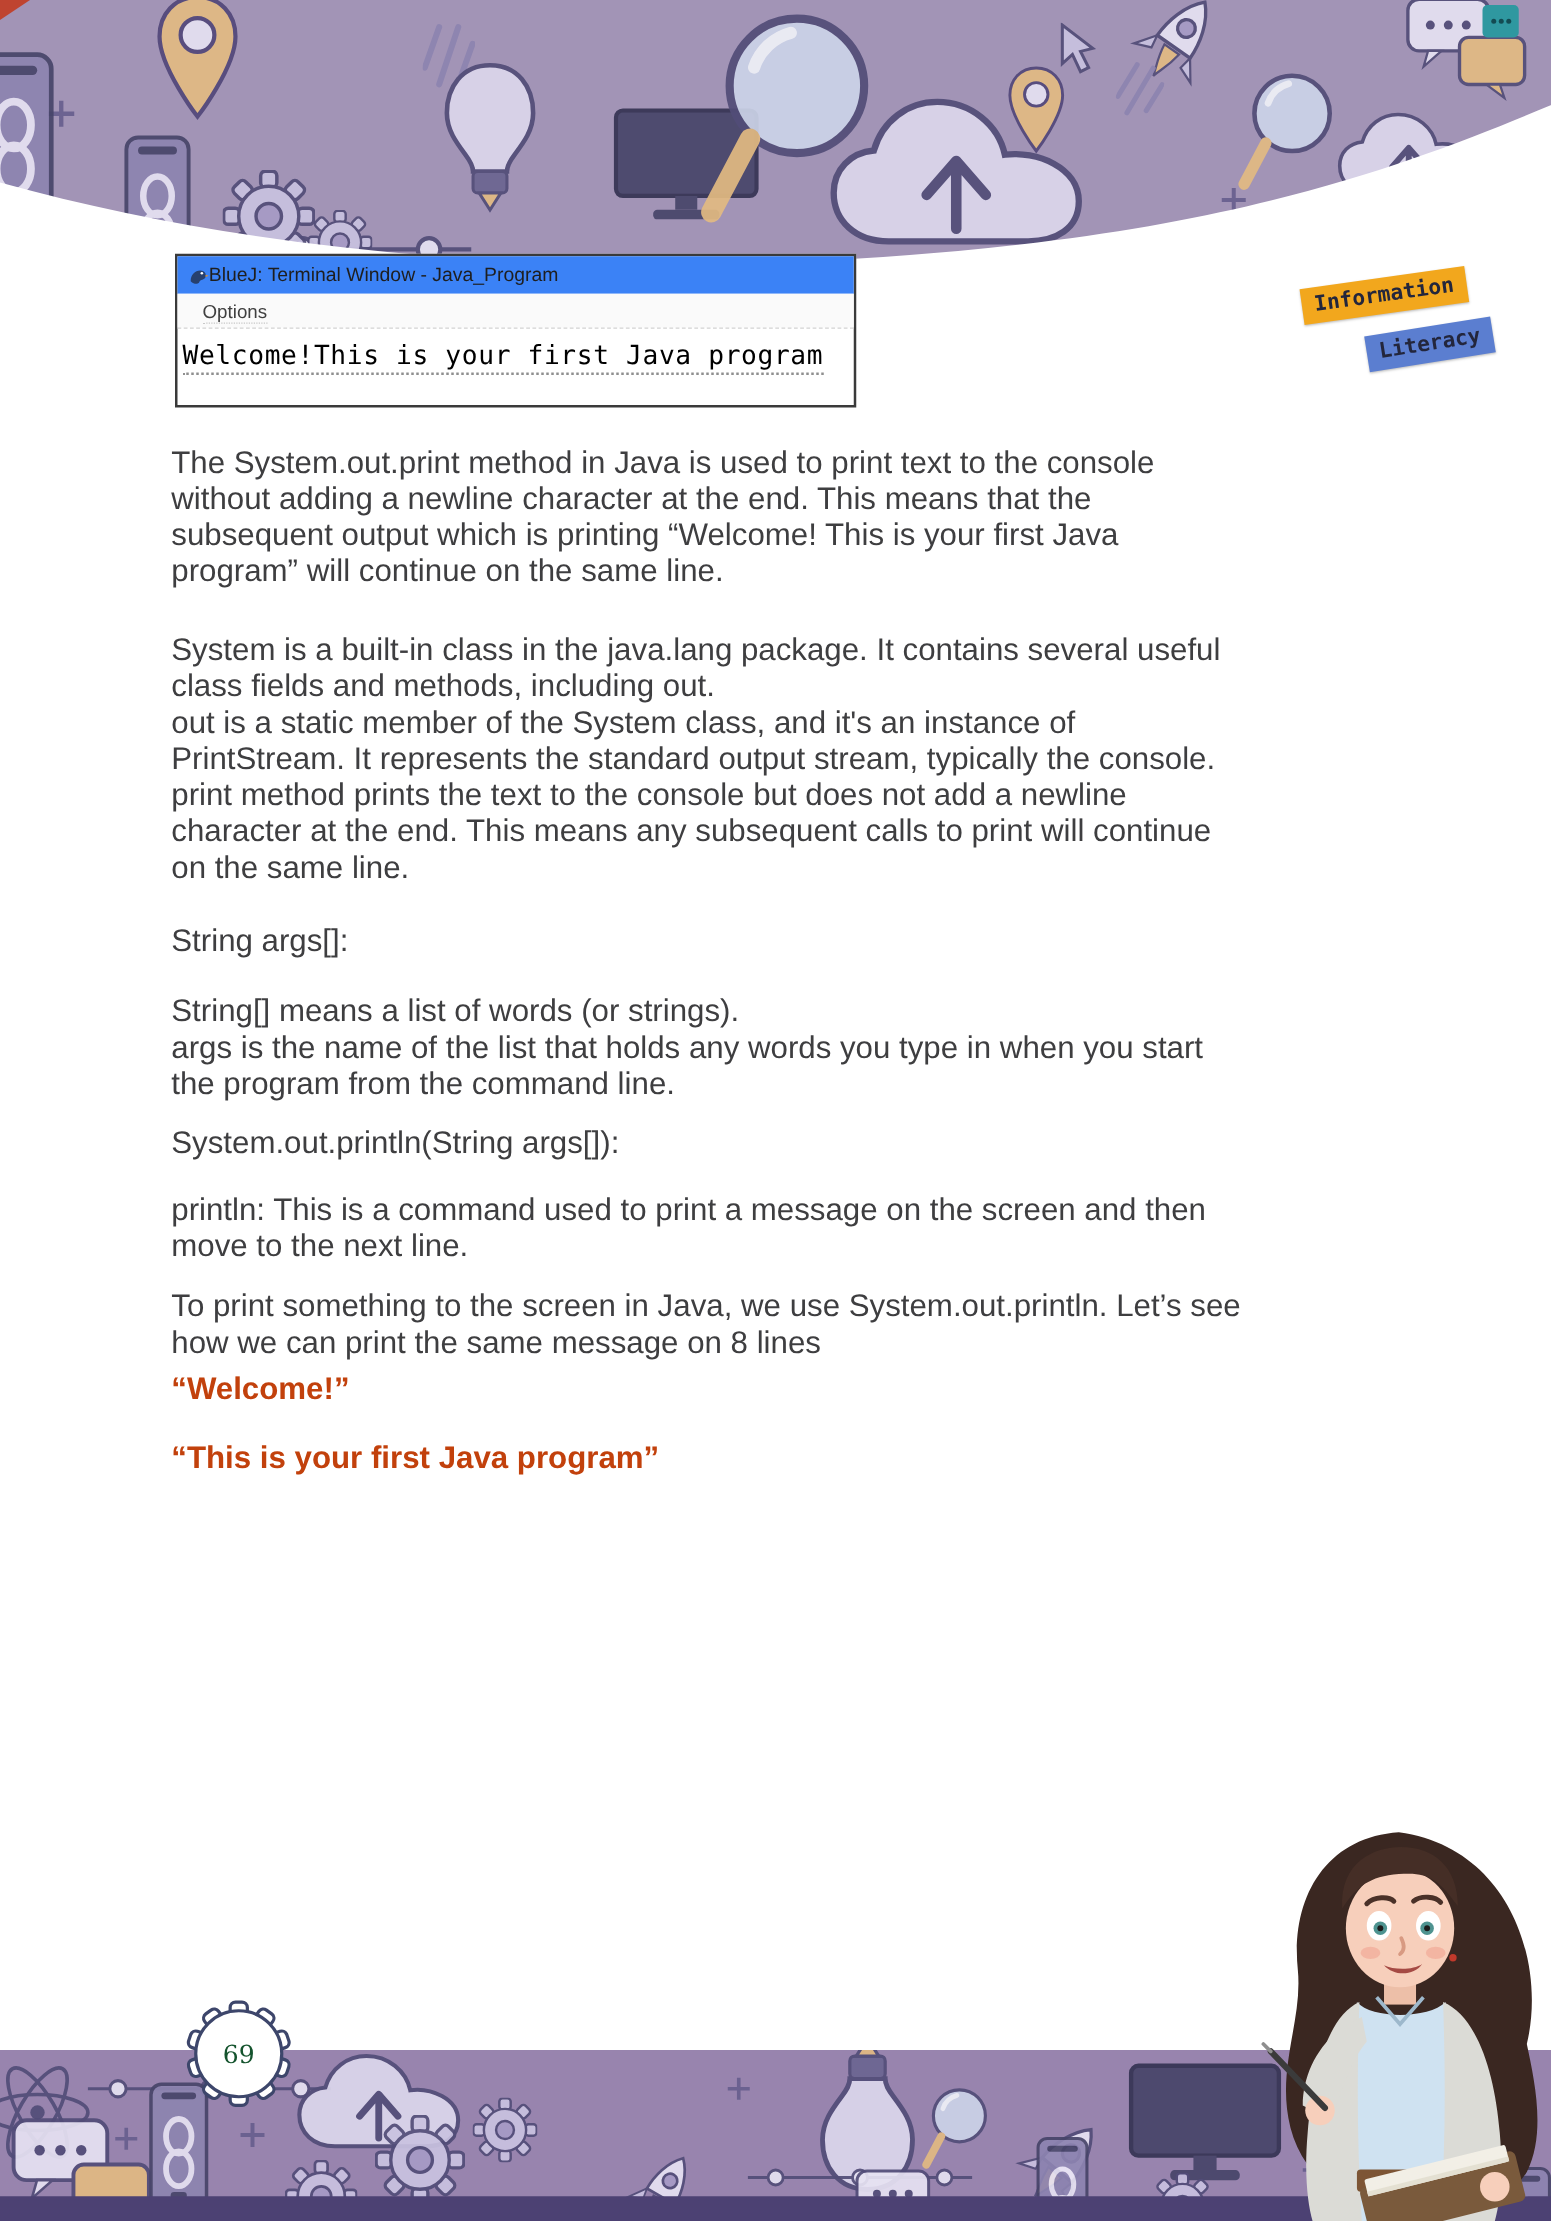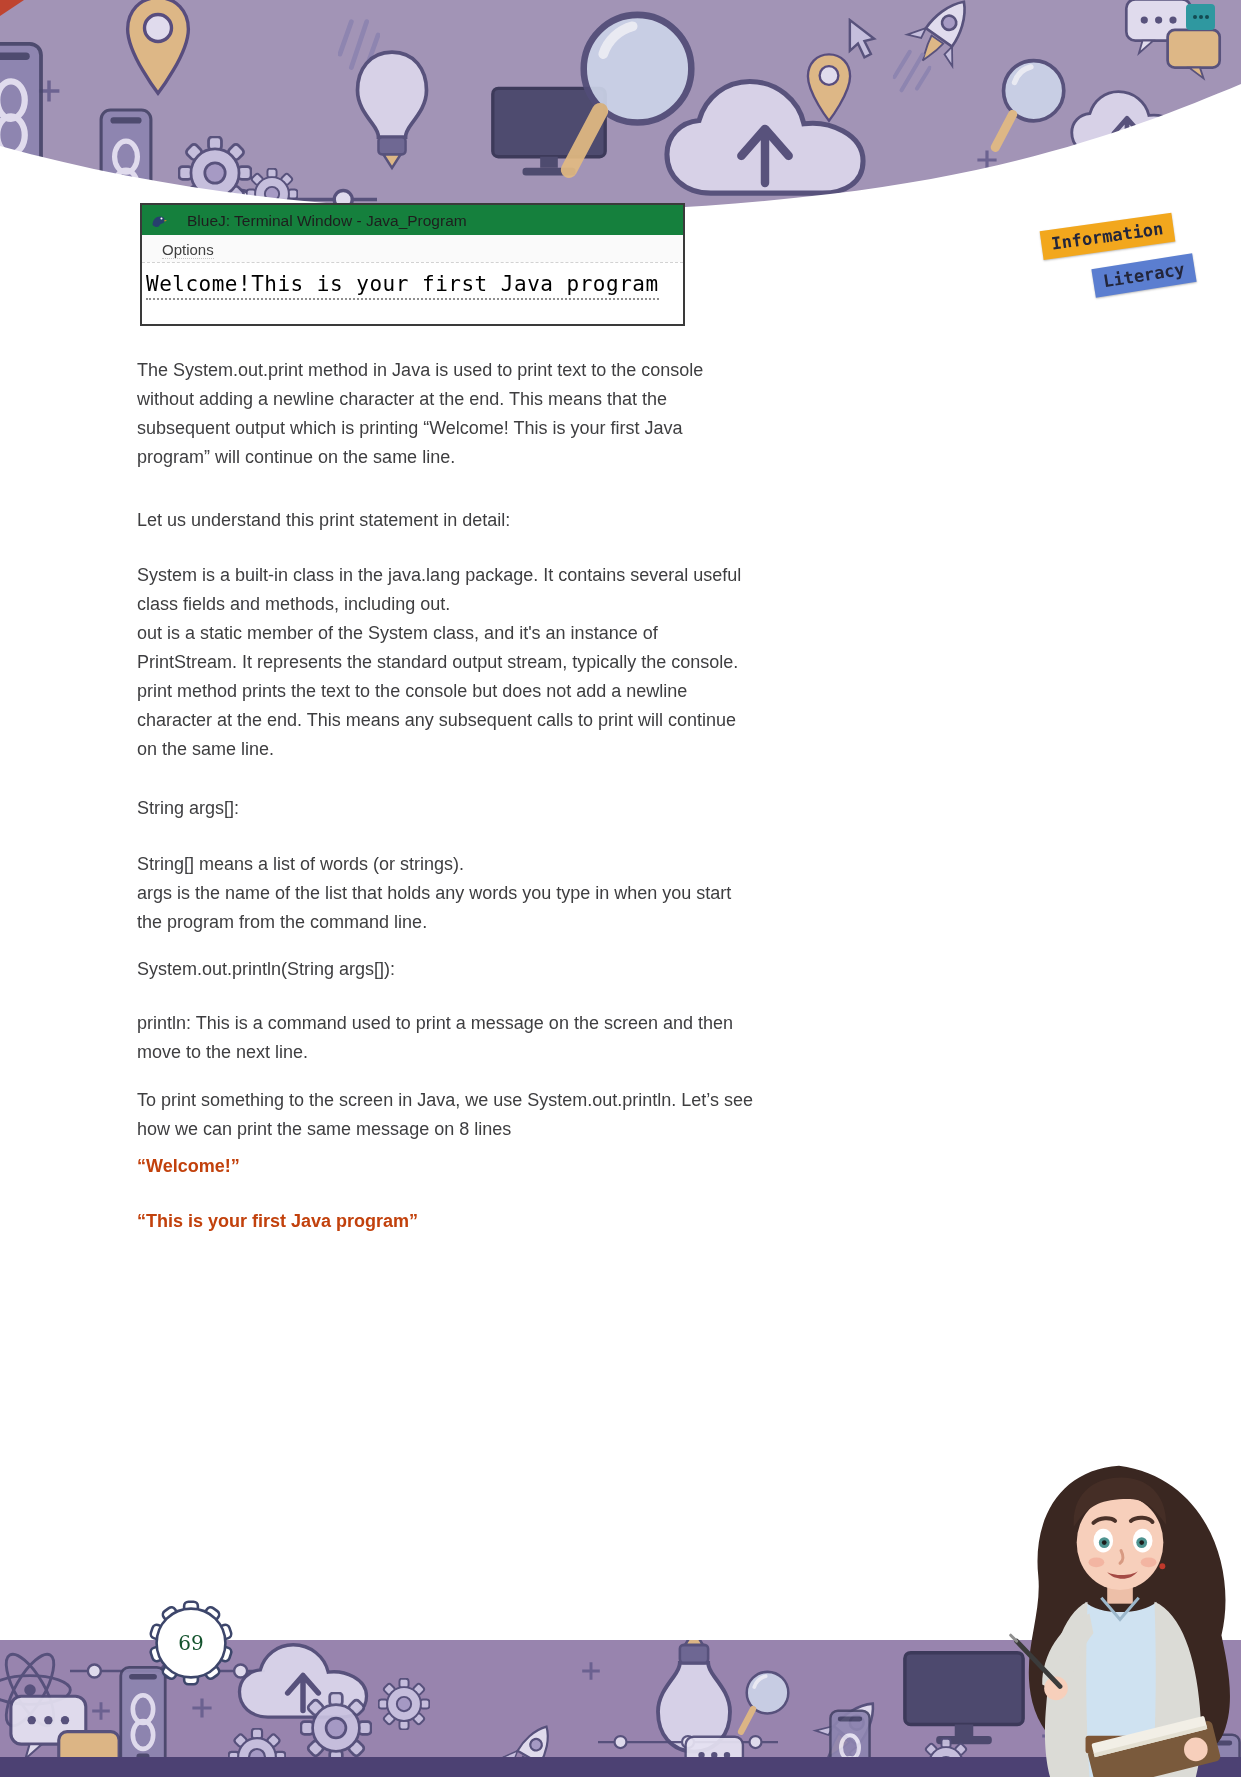--- a/index.html
+++ b/index.html
@@ -14,38 +14,38 @@
   .doodle{position:absolute;opacity:.92;}
   .corner-red{position:absolute;left:0;top:0;width:0;height:0;z-index:3;
       border-top:16px solid #bf4430;border-right:24px solid transparent;}
   .teal-chip{position:absolute;left:1186px;top:4px;width:29px;height:26px;background:#2f98a0;border-radius:4px;z-index:3;
       display:flex;align-items:center;justify-content:center;gap:2px;}
   .teal-chip i{width:4px;height:4px;border-radius:50%;background:#134b52;display:block;}
 
   
   .terminal{position:absolute;left:140px;top:203px;width:545px;height:123px;background:#fff;
       border:2px solid #3a3a3a;z-index:5;box-sizing:border-box;}
-  .t-title{display:flex;align-items:center;gap:20px;background:#15803d;padding:7px 8px 5px 8px;
+  .t-title{display:flex;align-items:center;gap:0;background:#3b82f6;padding:7px 8px 5px 8px;
       font-size:15.5px;color:#1e1e1e;}
   .t-menu{background:#fafafa;padding:6px 8px 4px 20px;font-size:15px;color:#3f3f3f;}
   .t-menu span{border-bottom:1px dotted #c8c8c8;}
   .t-out{border-top:1px dashed #d2d2d2;padding:9px 4px 0 4px;}
   .t-out span{font-family:"DejaVu Sans Mono",monospace;font-size:21px;letter-spacing:.5px;color:#000000;
       border-bottom:2px dotted #8f8f8f;padding-bottom:2px;white-space:nowrap;}
 
   
   .il-badges{position:absolute;left:1035px;top:216px;width:206px;height:95px;z-index:5;}
   .tag{position:absolute;font-family:"DejaVu Sans Mono",monospace;font-weight:bold;
       padding:4px 10px 5px 10px;font-size:17px;color:#23263c;box-shadow:0 1px 2px rgba(0,0,0,.25);}
   .tag-info{left:6px;top:6px;background:#f2a71d;transform:rotate(-8deg);}
   .tag-lit{left:58px;top:45px;background:#5b7ed0;transform:rotate(-9deg);}
 
   
   .content{position:absolute;left:137px;top:356px;width:975px;z-index:4;
-      font-size:18px;line-height:29px;color:#3e3e40;}
+      font-size:25px;line-height:29px;color:#3e3e40;}
   .content p{margin:0 0 27px 0;white-space:pre-line;}
   .content p.b{font-weight:bold;color:#c2410c;}
 
   
   .gear-badge{position:absolute;left:148px;top:1598px;width:86px;height:90px;z-index:4;}
   .gear-badge .num{position:absolute;left:0;top:0;width:100%;height:100%;display:flex;align-items:center;justify-content:center;
       font-family:"DejaVu Serif",serif;font-size:20px;color:#14532d;}
 
   
   .character{position:absolute;right:0;top:1452px;width:240px;height:325px;z-index:6;}
@@ -241,21 +241,20 @@
   <div class="il-badges">
     <div class="tag tag-info">Information</div>
     <div class="tag tag-lit">Literacy</div>
   </div>
 
   <main class="content">
     <p style="margin-bottom:34px">The System.out.print method in Java is used to print text to the console
 without adding a newline character at the end. This means that the
 subsequent output which is printing “Welcome! This is your first Java
 program” will continue on the same line.</p>
-    <p style="margin-bottom:26px">Let us understand this print statement in detail:</p>
     <p style="margin-bottom:30px">System is a built-in class in the java.lang package. It contains several useful
 class fields and methods, including out.
 out is a static member of the System class, and it's an instance of
 PrintStream. It represents the standard output stream, typically the console.
 print method prints the text to the console but does not add a newline
 character at the end. This means any subsequent calls to print will continue
 on the same line.</p>
     <p style="">String args[]:</p>
     <p style="margin-bottom:18px">String[] means a list of words (or strings).
 args is the name of the list that holds any words you type in when you start

